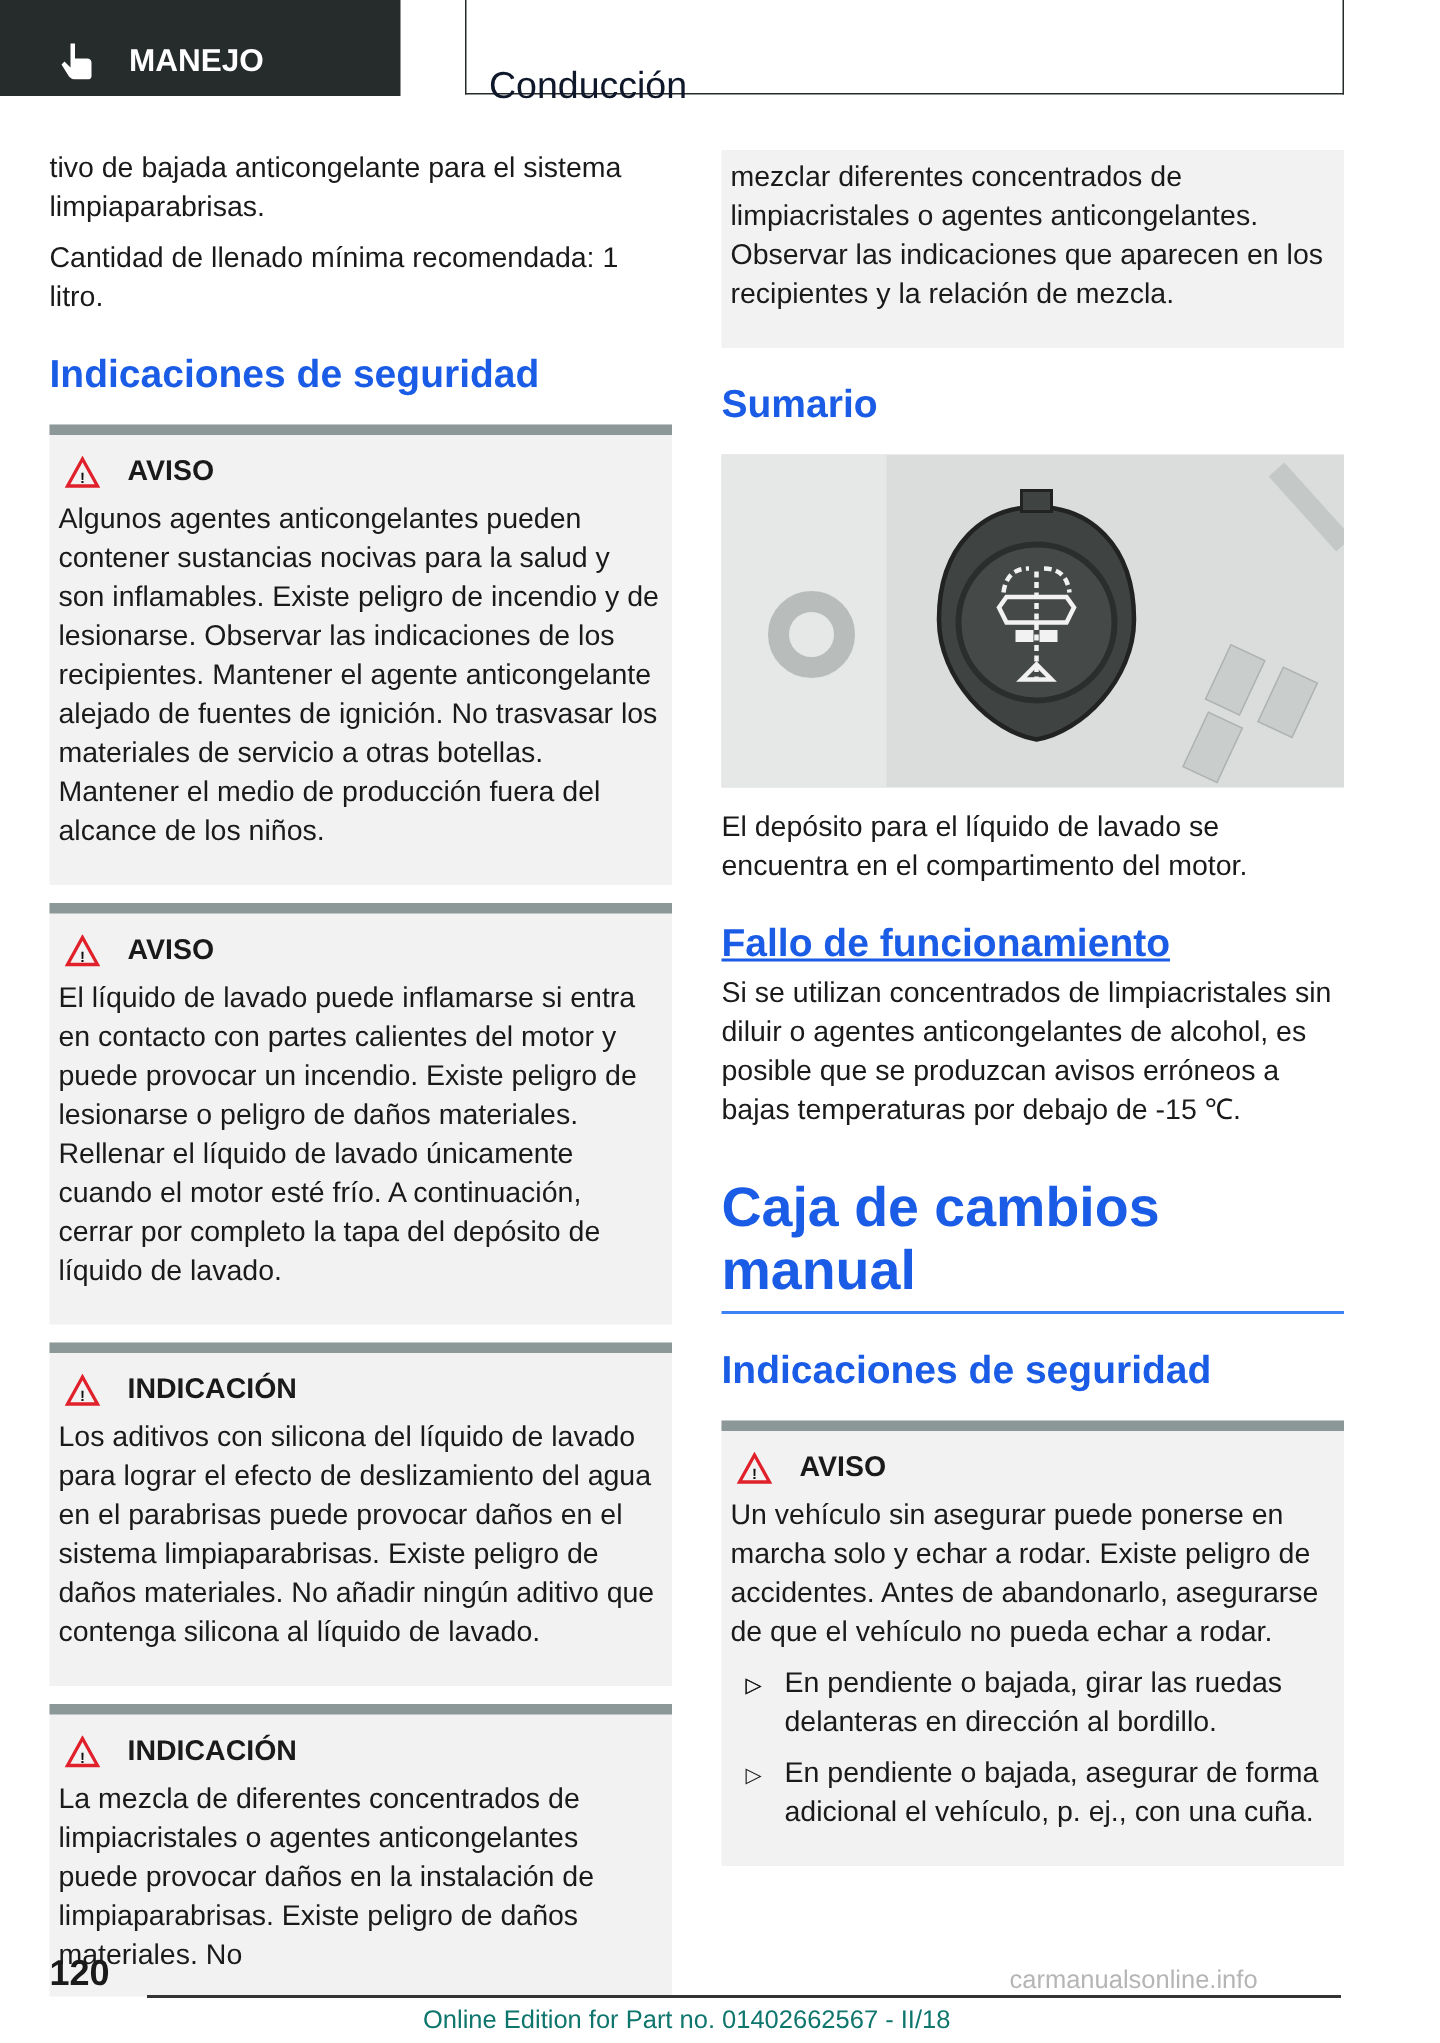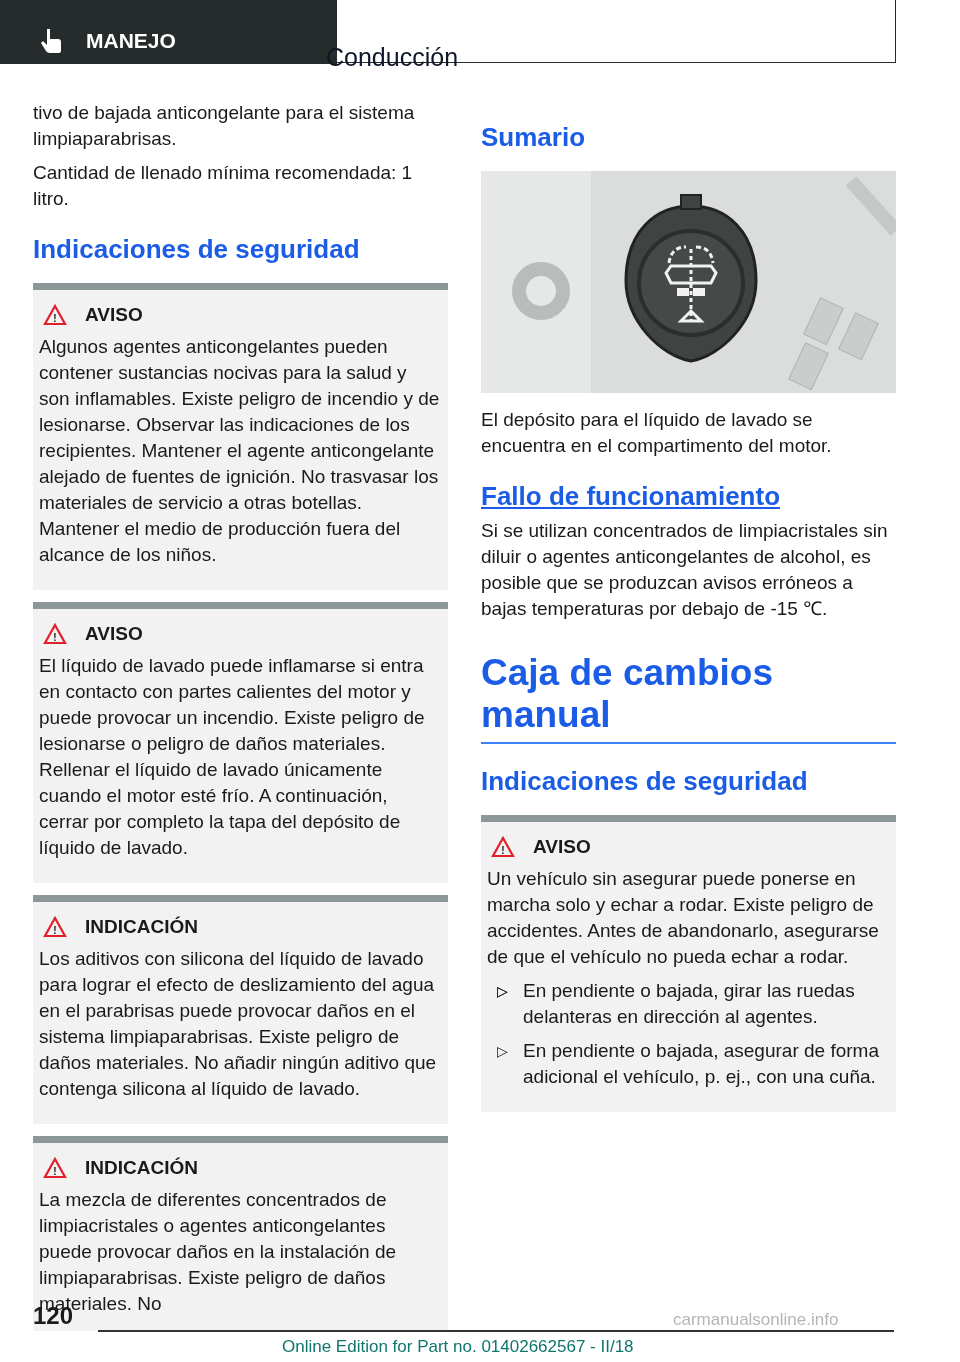--- a/index.html
+++ b/index.html
@@ -1,18 +1,18 @@
 <!DOCTYPE html>
 <html><head>
 <meta charset="utf-8">
 <style>
   html, body { margin: 0; padding: 0; }
   body { width: 960px; height: 1362px; background: #ffffff; position: relative; overflow: hidden;
          font-family: "Liberation Sans", sans-serif; color: #1a1a1a; }
-  .hdr-left { position: absolute; left: 0; top: 0; width: 337px; height: 64px; background: #262b2b; }
+  .hdr-left { position: absolute; left: 0; top: 0; width: 267px; height: 64px; background: #262b2b; }
   .hdr-left .hand { position: absolute; left: 40px; top: 27px; width: 24px; height: 26px; }
   .hdr-left .sec { position: absolute; left: 86px; top: 29px; color: #fff; font-weight: bold; font-size: 21px; }
   .hdr-right { position: absolute; left: 310px; top: -2px; width: 584px; height: 64px; border: 1.5px solid #262b2b; border-top: none; }
   .hdr-right .ttl { position: absolute; left: 15px; top: 45px; font-size: 25px; color: #0f172a; }
   .col { position: absolute; top: 100px; width: 415px; }
   .col-l { left: 33px; }
   .col-r { left: 481px; }
   p { margin: 0 0 8px 0; font-size: 19px; line-height: 26px; }
   .h2 { color: #1a5ce6; font-weight: bold; font-size: 26px; margin: 22px 0 18px 0; }
   .h1 { color: #1a5ce6; font-weight: bold; font-size: 37px; padding-bottom: 6px; border-bottom: 2px solid #3b82f6; margin: 30px 0 22px 0; }
@@ -84,20 +84,23 @@
           <path d="M12 2 L22 20 H2 Z" fill="none" stroke="#e0202a" stroke-width="2.2"></path>
           <text x="12" y="18" font-size="10" text-anchor="middle" fill="#111" font-weight="bold">!</text>
         </svg>
         <span>INDICACIÓN</span>
       </div>
     <p style="margin:0;">La mezcla de diferentes concentrados de limpiacristales o agentes anticongelantes puede provocar daños en la instalación de limpiaparabrisas. Existe peligro de daños materiales. No</p>
   </div>
 </div>
 
 <div class="col col-r">
+  <div class="box cont">
+    <p>mezclar diferentes concentrados de limpiacristales o agentes anticongelantes. Observar las indicaciones que aparecen en los recipientes y la relación de mezcla.</p>
+  </div>
   <div class="h2">Sumario</div>
   <div class="photo">
     <svg width="415" height="222" viewBox="0 0 415 222">
       <rect width="415" height="222" fill="#dadddc"></rect>
       <rect x="0" y="0" width="110" height="222" fill="#e6e8e7"></rect>
       <circle cx="60" cy="120" r="22" fill="none" stroke="#b8bcbb" stroke-width="14"></circle>
       <path d="M370 10 L415 60" stroke="#c4c8c7" stroke-width="14" fill="none"></path>
       <g fill="#c9cdcc" stroke="#aeb2b1">
         <rect x="330" y="130" width="25" height="40" transform="rotate(25 342 150)"></rect>
         <rect x="365" y="145" width="25" height="40" transform="rotate(25 377 165)"></rect>
@@ -126,21 +129,21 @@
     <div class="title">
         <svg viewBox="0 0 24 22">
           <path d="M12 2 L22 20 H2 Z" fill="none" stroke="#e0202a" stroke-width="2.2"></path>
           <text x="12" y="18" font-size="10" text-anchor="middle" fill="#111" font-weight="bold">!</text>
         </svg>
         <span>AVISO</span>
       </div>
     <p>Un vehículo sin asegurar puede ponerse en marcha solo y echar a rodar. Existe peligro de accidentes. Antes de abandonarlo, asegurarse de que el vehículo no pueda echar a rodar.</p>
     <ul class="tri">
       <li><span class="b">▷</span></li>
-      <li><span class="b">▷</span><span>En pendiente o bajada, girar las ruedas delanteras en dirección al agentes.</span></li>
+      <li><span class="b">▷</span><span>En pendiente o bajada, girar las ruedas delanteras en dirección al bordillo.</span></li>
       <li><span class="b">▷</span><span>En pendiente o bajada, asegurar de forma adicional el vehículo, p. ej., con una cuña.</span></li>
     </ul>
   </div>
 </div>
 
 <div class="footer">
   <span class="pg">120</span>
   <div class="rule"></div>
   <span class="ed">Online Edition for Part no. 01402662567 - II/18</span>
   <span class="wm">carmanualsonline.info</span>

